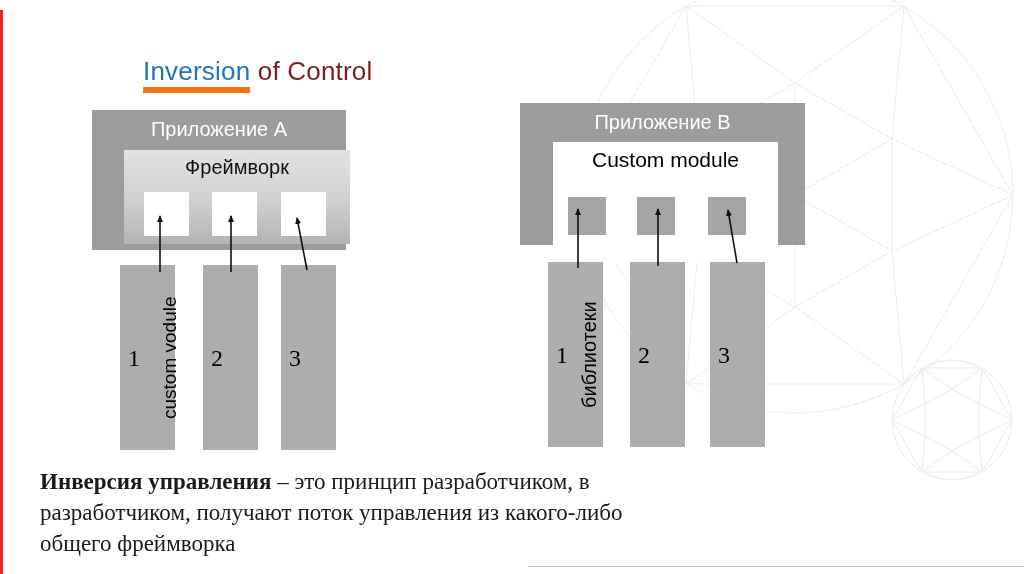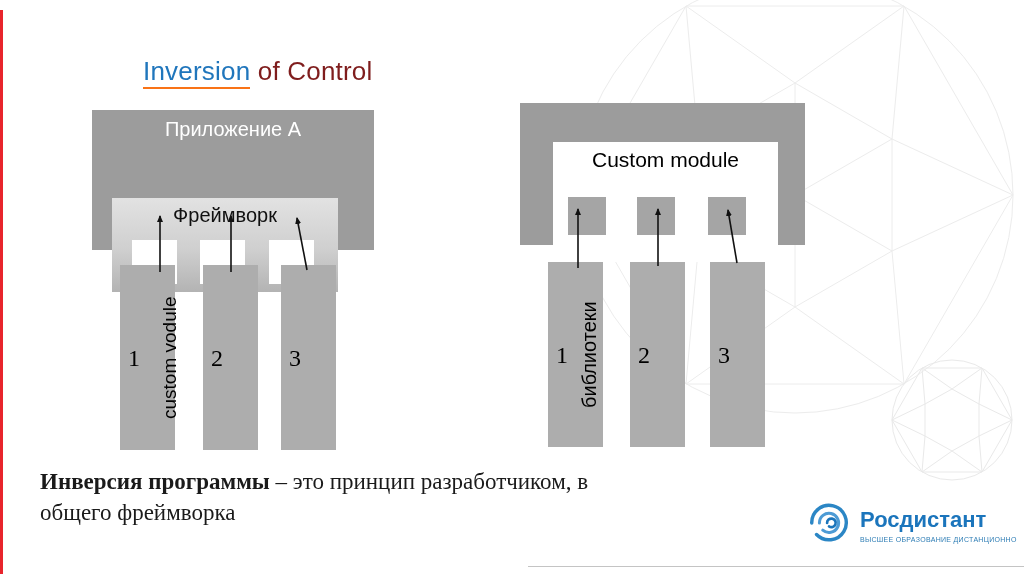--- a/index.html
+++ b/index.html
@@ -6,36 +6,36 @@
   .slide {
     position:relative; width:1024px; height:574px; margin:0 auto;
     background:#ffffff; overflow:hidden;
     font-family:"Liberation Sans", sans-serif;
   }
   .bg-decor { position:absolute; left:0; top:0; width:1024px; height:574px; }
 
   .accent-bar { position:absolute; left:0; top:10px; width:3px; height:564px; background:#E8242C; }
 
   .title { position:absolute; left:143px; top:56px; font-size:26px; letter-spacing:0.2px; }
-  .title-blue { color:#2076BC; border-bottom:2px solid #f97316; padding-bottom:1px; }
+  .title-blue { color:#2076BC; border-bottom:6px solid #f97316; padding-bottom:1px; }
   .title-red  { color:#7f1d1d; }
 
   .diagram { position:absolute; }
   .dA { left:92px;  top:110px; width:282px; height:345px; }
   .dB { left:520px; top:103px; width:285px; height:350px; }
 
   .appbox { position:absolute; left:0; top:0; background:#9C9C9C; }
-  .dA .appbox { width:282px; height:140px; }
+  .dA .appbox { width:254px; height:140px; }
   .dB .appbox { width:285px; height:142px; }
   .applabel { position:absolute; top:8px; left:0; right:0; text-align:center;
               color:#ffffff; font-size:20px; }
 
   .framework { position:absolute; }
-  .dA .framework { left:20px; top:40px; width:226px; height:94px;
-                   background:linear-gradient(180deg,#E2E2E2 0%,#CFCFCF 55%,#B3B3B3 100%);margin-top:48px; }
+  .dA .framework { left:32px; top:40px; width:226px; height:94px;
+                   background:linear-gradient(180deg,#E2E2E2 0%,#CFCFCF 55%,#B3B3B3 100%); }
   .dB .framework { left:33px; top:39px; width:225px; height:120px; background:#ffffff; }
   .fwlabel { position:absolute; top:6px; left:0; right:0; text-align:center;
              color:#111111; font-size:20px; }
   .dB .fwlabel { font-size:21px; color:#000; }
 
   .slot { position:absolute; }
   .dA .slot { top:42px; width:45px; height:44px; background:#ffffff; }
   .dA .s1 { left:20px; } .dA .s2 { left:88px; } .dA .s3 { left:157px; }
   .dB .slot { top:55px; width:38px; height:38px; background:#A5A5A5; }
   .dB .s1 { left:15px; } .dB .s2 { left:84px; } .dB .s3 { left:155px; }
@@ -112,20 +112,21 @@
       <span class="num">2</span>
     </div>
     <div class="bar b3">
       <span class="num">3</span>
     </div>
     <div class="vlabel">custom vodule</div>
   </div>
 
   <div class="diagram dB">
     <div class="appbox">
+      <div class="applabel">Приложение B</div>
       <div class="framework">
         <div class="fwlabel">Custom module</div>
         <div class="slot s1"></div>
         <div class="slot s2"></div>
         <div class="slot s3"></div>
       </div>
     </div>
     <div class="bar b1">
       <span class="num">1</span>
     </div>
@@ -148,33 +149,21 @@
       <line x1="160" y1="272" x2="160" y2="216" marker-end="url(#ah)"></line>
       <line x1="231" y1="272" x2="231" y2="216" marker-end="url(#ah)"></line>
       <line x1="307" y1="270" x2="297" y2="218" marker-end="url(#ah)"></line>
       <line x1="578" y1="268" x2="578" y2="209" marker-end="url(#ah)"></line>
       <line x1="658" y1="266" x2="658" y2="209" marker-end="url(#ah)"></line>
       <line x1="737" y1="263" x2="728" y2="210" marker-end="url(#ah)"></line>
     </g>
   </svg>
 
   <p class="desc">
-    <span class="line"><b>Инверсия программы</b><span> – это принцип разработчиком, в</span></span>
+    <span class="line"><b>Инверсия управления</b><span> – это принцип разработчиком, в</span></span>
+    <span class="line">разработчиком, получают поток управления из какого-либо</span>
     <span class="line">общего фреймворка</span>
   </p>
 
   <div class="divider"></div>
 
-  <div class="logo">
-    <svg class="logo-icon" viewBox="0 0 48 48">
-      <g fill="none" stroke-linecap="round">
-        <path d="M6 24 a18 18 0 1 1 5 12" stroke="#2B86C5" stroke-width="3.6"></path>
-        <path d="M14 24 a10 10 0 1 1 3.5 7.5" stroke="#4D9BD5" stroke-width="3.2"></path>
-        <path d="M22 24 a4.5 4.5 0 1 1 2 3.6" stroke="#1B75BB" stroke-width="2.8"></path>
-      </g>
-    </svg>
-    <div class="logo-text">
-      <div class="logo-name">Росдистант</div>
-      <div class="logo-tagline">ВЫСШЕЕ ОБРАЗОВАНИЕ ДИСТАНЦИОННО</div>
-    </div>
-  </div>
 
 </div>
 
 </body></html>

